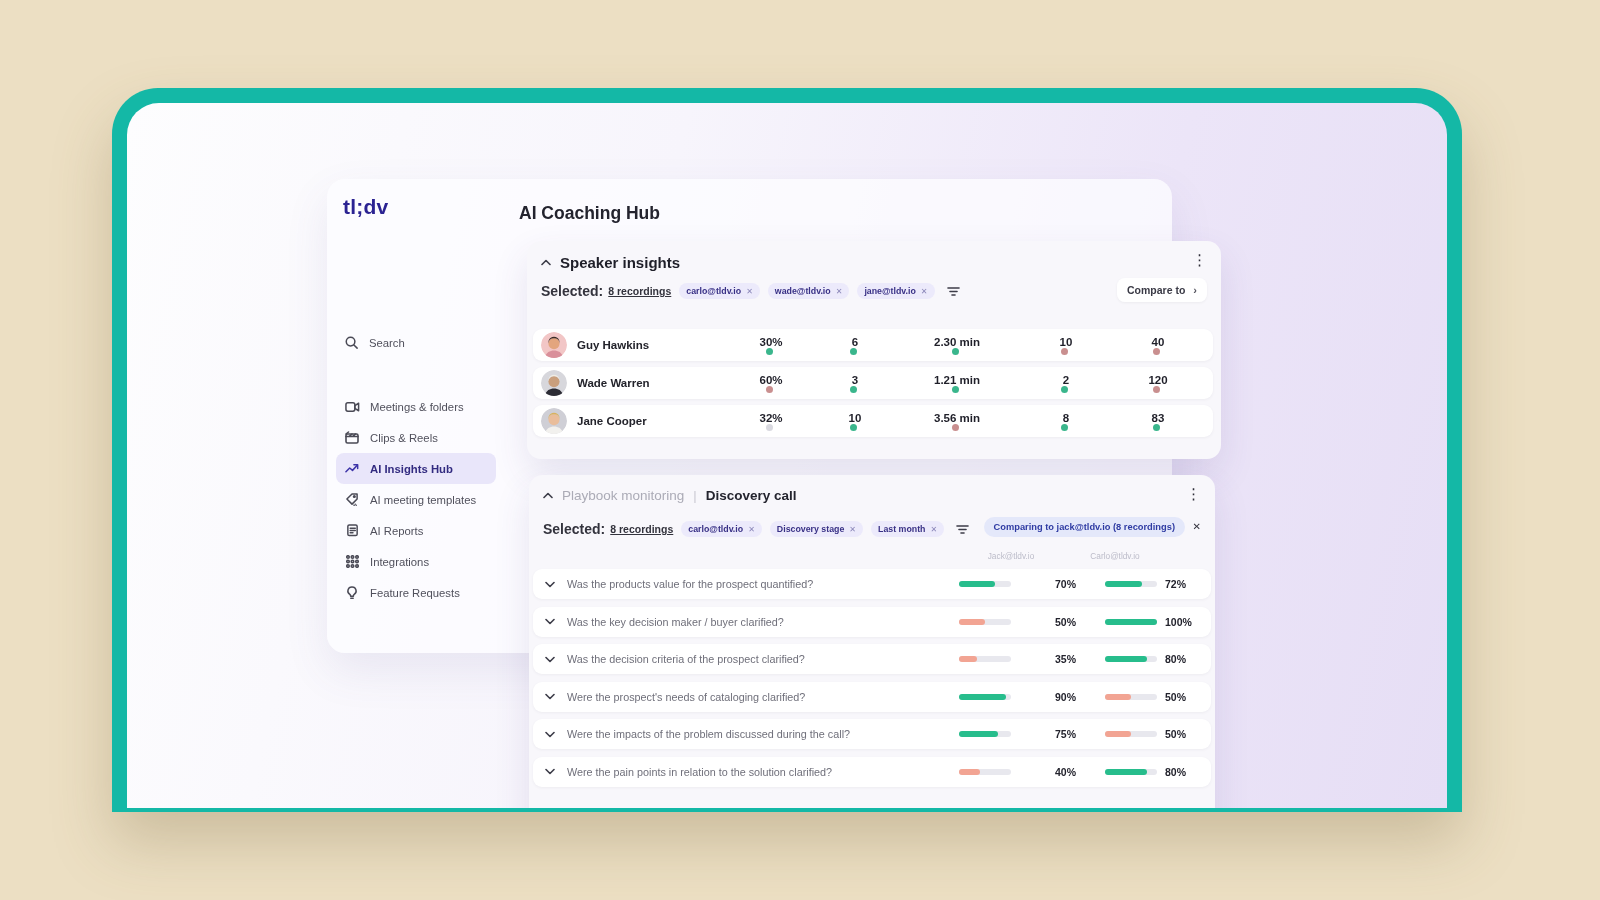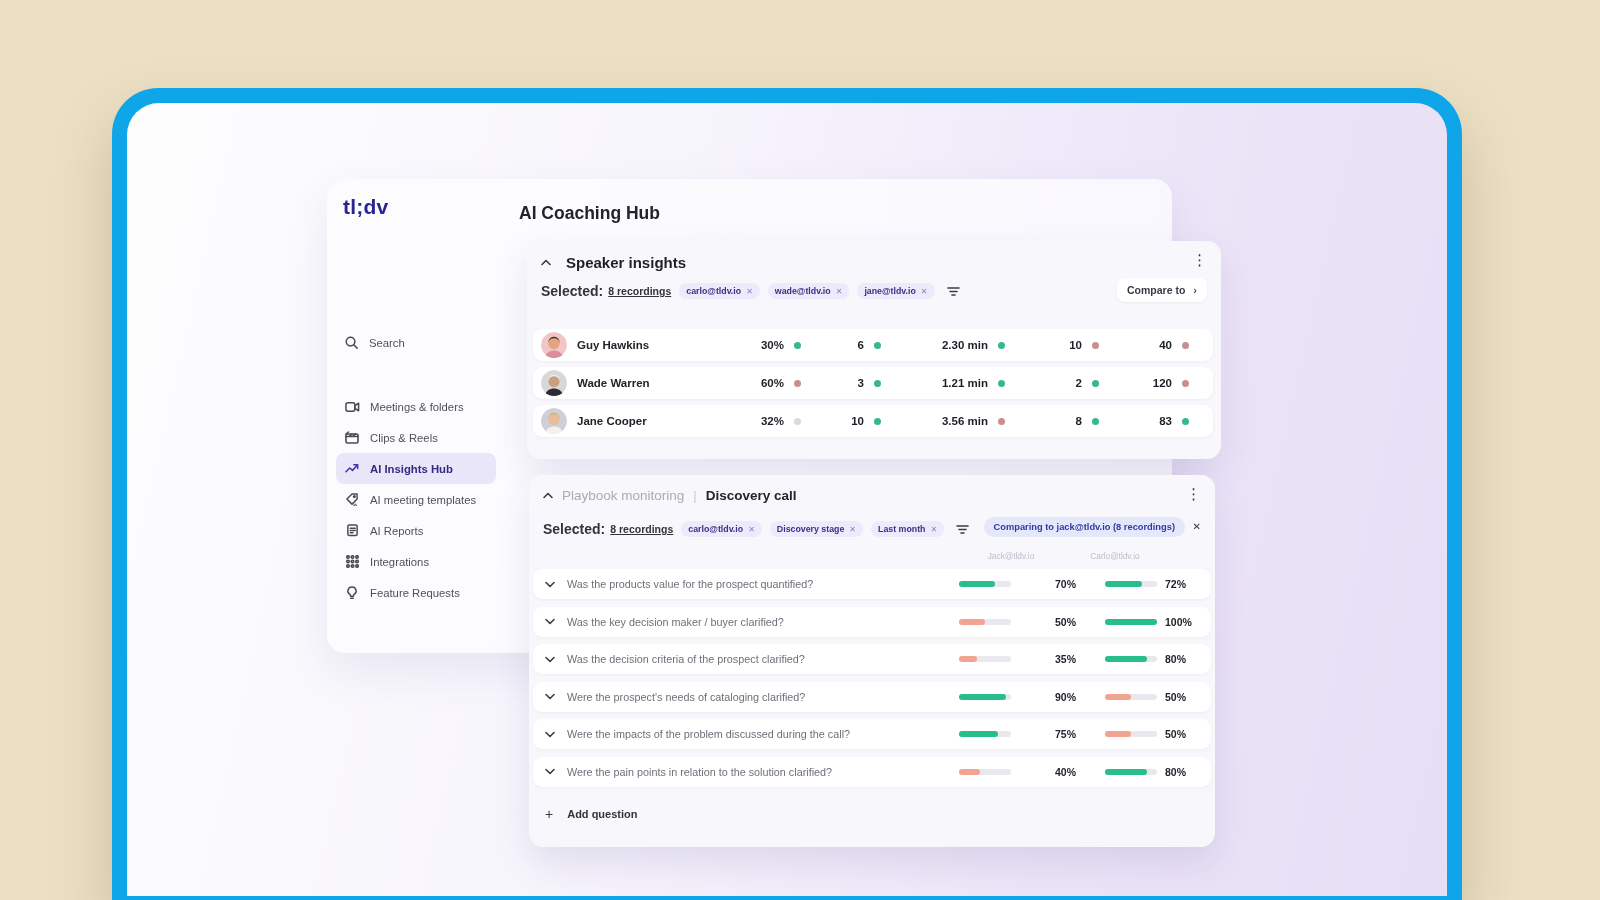--- a/index.html
+++ b/index.html
@@ -1,20 +1,20 @@
 <!DOCTYPE html>
 <html><head>
 <meta charset="utf-8">
 <style>
   html,body{margin:0;padding:0;}
   .stage{position:relative;width:1600px;height:900px;background:#ecdfc3;overflow:hidden;
          font-family:"Liberation Sans",sans-serif;}
   
-  .laptop{position:absolute;left:112px;top:88px;width:1350px;height:812px;
-          background:#0ea5e9;border-radius:46px 46px 0 0;padding:15px 15px 4px 15px;
+  .laptop{position:absolute;left:112px;top:88px;width:1350px;height:724px;
+          background:#14b8a6;border-radius:46px 46px 0 0;padding:15px 15px 4px 15px;
           box-sizing:border-box;box-shadow:0 30px 60px rgba(120,100,60,.28);}
   .screen{position:relative;width:100%;height:100%;border-radius:32px 32px 0 0;overflow:hidden;
           background:linear-gradient(103deg,#fdfdfe 0%,#f7f5fc 38%,#ece5f8 72%,#e6def5 100%);}
   
   .app-window{position:absolute;left:200px;top:76px;width:845px;height:474px;border-radius:18px;
               background:rgba(253,253,255,.78);box-shadow:0 18px 44px rgba(90,75,150,.10);}
   .logo{position:absolute;left:16px;top:16px;font-size:21px;font-weight:800;color:#2b2392;letter-spacing:.2px;}
   .search-row{position:absolute;left:16px;top:156px;display:flex;align-items:center;gap:10px;cursor:pointer;}
   .nav{position:absolute;left:9px;top:212px;width:160px;}
   .nav-item{display:flex;align-items:center;gap:10px;height:31px;padding:0 8px;border-radius:8px;cursor:pointer;}
@@ -26,21 +26,21 @@
   .nav-icon svg{stroke:#4a4a56;fill:none;stroke-width:1.6;stroke-linecap:round;stroke-linejoin:round;}
   .page-title{position:absolute;left:192px;top:24px;font-size:17.5px;font-weight:600;color:#23232e;}
   
   .card{position:absolute;background:#f8f7fb;border-radius:14px;
         box-shadow:0 16px 36px rgba(70,60,130,.12);}
   .speaker{left:400px;top:138px;width:694px;height:218px;}
   .playbook{left:402px;top:372px;width:686px;height:372px;}
   .card-head{position:absolute;left:14px;top:13px;right:14px;display:flex;align-items:center;gap:9px;}
   .chev{display:inline-flex;cursor:pointer;}
   .chev svg,.filter-icon svg{stroke:#3c3c48;fill:none;stroke-width:1.6;stroke-linecap:round;stroke-linejoin:round;}
-  .card-title{font-size:15px;font-weight:700;color:#1f1f29;margin-left:6px;}
+  .card-title{font-size:15px;font-weight:700;color:#1f1f29;}
   .muted-title{font-size:13.5px;font-weight:500;color:#ababb6;}
   .head-sep{color:#c9c9d2;font-size:13px;}
   .dark-title{font-size:13.5px;font-weight:700;color:#24242e;}
   .kebab{position:absolute;right:0;top:-2px;font-size:15px;color:#2e2e38;cursor:pointer;line-height:1;}
   .filter-row{position:absolute;left:14px;right:14px;display:flex;align-items:center;gap:8px;}
   .speaker .filter-row{top:42px;}
   .playbook .filter-row{top:46px;}
   .sel-label{font-size:14px;color:#33333d;font-weight:600;}
   .sel-count{font-size:10.5px;color:#33333d;font-weight:600;text-decoration:underline;margin-left:-3px;cursor:pointer;}
   .chip{display:inline-flex;align-items:center;gap:5px;background:#eceafb;border-radius:9px;
@@ -55,21 +55,21 @@
   .cols{position:absolute;left:14px;top:70px;right:12px;display:flex;}
   .col-spacer.av{width:36px;} .col-spacer.nm{width:150px;}
   .colh{font-size:8.3px;color:#c2c2cd;text-align:center;white-space:nowrap;overflow:visible;}
   .c-w0{width:88px;} .c-w1{width:80px;} .c-w2{width:124px;} .c-w3{width:94px;} .c-w4{width:90px;}
   .rows{position:absolute;left:6px;top:88px;right:8px;}
   .s-row{display:flex;align-items:center;height:32px;margin-bottom:6px;background:#ffffff;
          border-radius:9px;box-shadow:0 1px 3px rgba(30,30,60,.05);padding:0 4px 0 8px;box-sizing:border-box;}
   .avatar{width:36px;display:flex;align-items:center;}
   .avatar svg{border-radius:50%;display:block;}
   .s-name{width:150px;font-size:11.5px;font-weight:600;color:#23232b;}
-  .m-cell{display:flex;align-items:center;justify-content:flex-end;}
+  .m-cell{display:flex;align-items:center;justify-content:flex-end;flex-direction:column;}
   .m-val{font-size:11.5px;font-weight:700;color:#1f1f29;}
   .dot{width:7px;height:7px;border-radius:50%;margin-left:10px;margin-right:14px;}
   
   .cmp-pill{position:absolute;right:16px;top:-4px;background:#e4e8fa;border-radius:10px;padding:5px 10px;
             font-size:9.3px;font-weight:700;color:#2f3ba3;cursor:pointer;white-space:nowrap;}
   .cmp-close{position:absolute;right:0;top:0;font-size:10px;color:#33333d;cursor:pointer;}
   .cmp-cols{position:absolute;top:76px;left:0;}
   .cmp-col{position:absolute;font-size:8.3px;color:#bcbcc9;width:80px;text-align:center;white-space:nowrap;}
   .cmp-col.c1{left:442px;} .cmp-col.c2{left:546px;}
   .q-rows{position:absolute;left:4px;right:4px;top:94px;}

